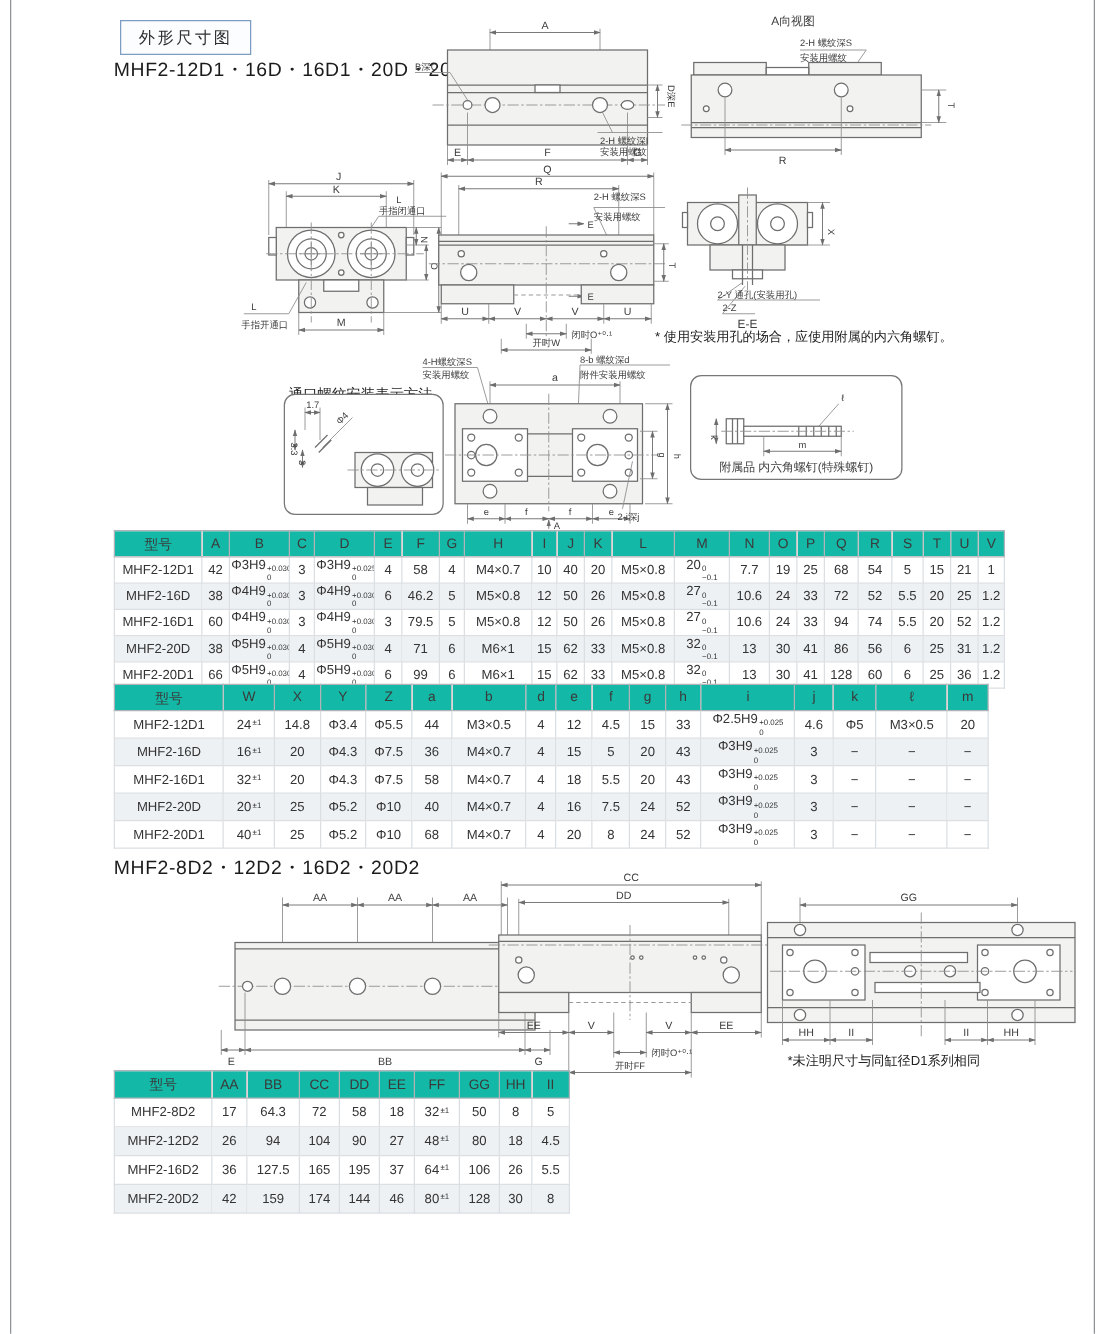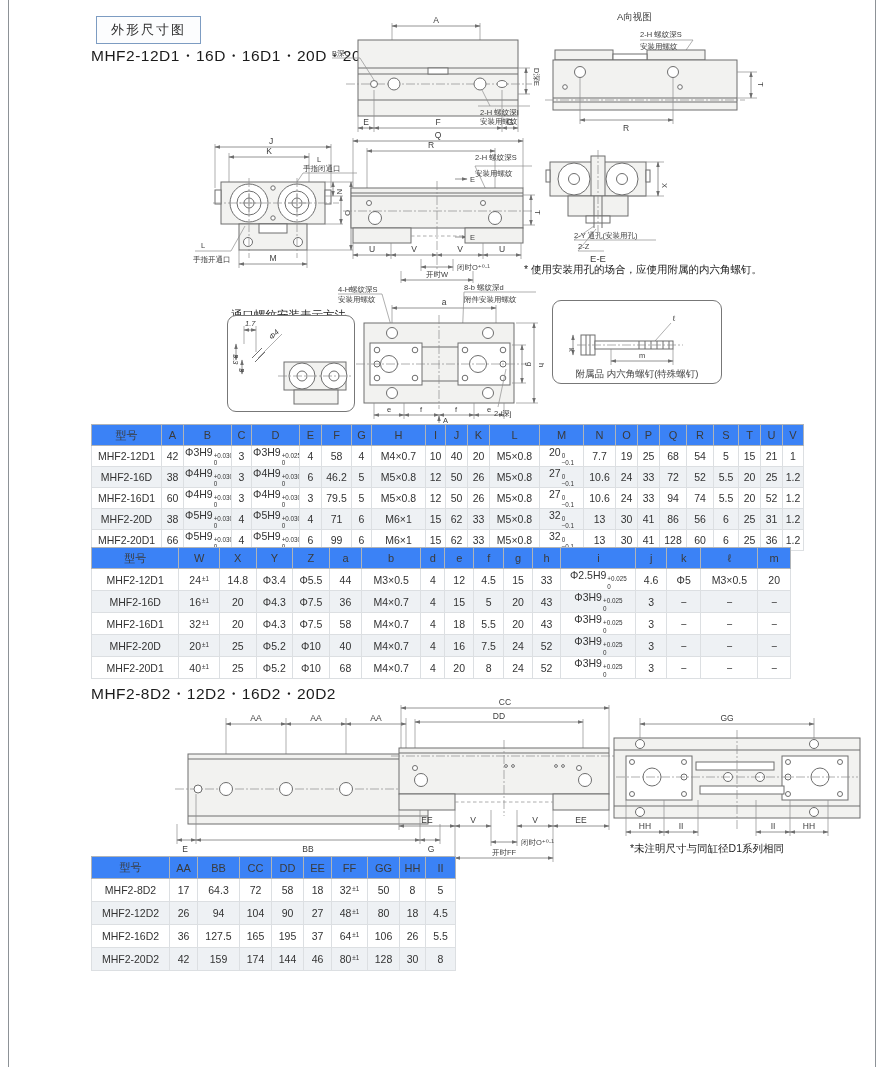--- a/index.html
+++ b/index.html
@@ -8,36 +8,36 @@
   .page-rule{position:absolute;top:0;bottom:0;width:1px;background:#8d9297;}
   #rule-left{left:8px;} #rule-right{left:875px;}
   .badge{position:absolute;left:96px;top:16px;border:1px solid #7d9cc2;background:#fcfdfe;
          padding:4px 14px;font-size:13px;color:#2e2e2e;letter-spacing:2px;}
   .sec-title{position:absolute;font-size:15.5px;color:#1b1b1b;letter-spacing:.5px;}
   #title1{left:91px;top:46px;} #title2{left:91px;top:684px;}
   .note{position:absolute;font-size:10.5px;color:#222;}
   #note1{left:524px;top:263px;} #note2{left:630px;top:842px;}
   #portbox-title{position:absolute;left:231px;top:308px;font-size:11.5px;color:#222;text-align:right;}
   .round-box{position:absolute;border:1px solid #777;border-radius:9px;background:#fff;}
-  #portbox{left:227px;top:315px;width:126px;height:95px;font-style:italic;}
+  #portbox{left:227px;top:315px;width:126px;height:95px;}
   #screwbox{left:552px;top:300px;width:168px;height:82px;}
   svg.draw{position:absolute;overflow:visible;}
   svg text{font-size:8.5px;fill:#3d3d3d;font-family:"Liberation Sans","DejaVu Sans",sans-serif;}
   svg .s7{font-size:7.5px;} svg .s9{font-size:9.5px;}
   .mid{text-anchor:middle;}
   .b{fill:#f2f2f0;stroke:#6e6e6e;stroke-width:1;}
   .w{fill:#fff;stroke:#6e6e6e;stroke-width:1;}
   .l{stroke:#6e6e6e;stroke-width:1;fill:none;}
   .t{stroke:#8e8e8e;stroke-width:.7;fill:none;}
   .d{stroke:#7a7a7a;stroke-width:.8;fill:none;}
   .c{stroke:#8e8e8e;stroke-width:.7;fill:none;stroke-dasharray:9 2 2 2;}
   .hd{stroke:#999;stroke-width:.8;fill:none;stroke-dasharray:3.5 2.5;}
   .dim-table{position:absolute;border-collapse:collapse;table-layout:fixed;font-size:10.5px;
              color:#333;border:1px solid #b5b9bd;background:#fff;}
-  .dim-table th{background:#3b82f6;color:#3a3a3a;font-weight:normal;font-size:11px;
+  .dim-table th{background:#14b8a6;color:#3a3a3a;font-weight:normal;font-size:11px;
                 border:1px solid #b0b4b8;height:20px;padding:0 1px;overflow:hidden;white-space:nowrap;}
   .dim-table td{border:1px solid #dcdfe2;text-align:center;height:19px;padding:0 1px;
                 overflow:hidden;white-space:nowrap;}
   .dim-table tbody tr:nth-child(even){background:#eef1f4;}
   #table1{left:91px;top:424px;width:708px;}
   #table2{left:91px;top:547px;width:700px;}
   #table3{left:91px;top:856px;width:352px;}
   #table2 td{height:21px;} #table3 td{height:22px;} #table3 th{height:21px;}
   .tol{display:inline-flex;flex-direction:column;font-size:6.3px;line-height:1.12;
        vertical-align:-2px;margin-left:1px;text-align:left;}

